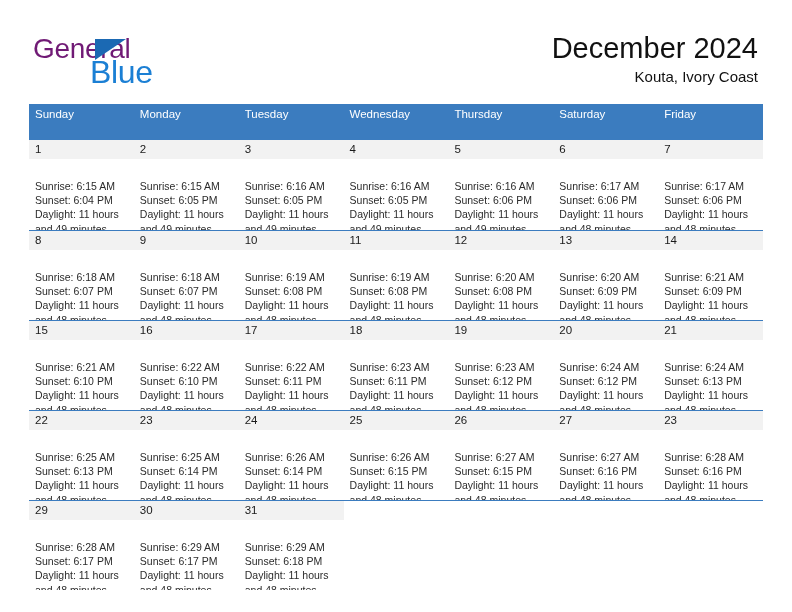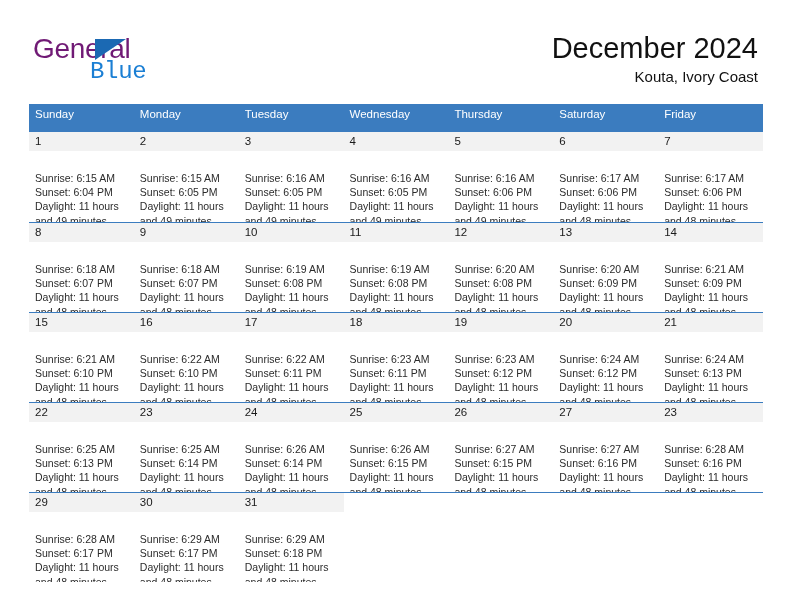--- a/index.html
+++ b/index.html
@@ -55,24 +55,24 @@
     top: 3px;
     width: 0;
     height: 0;
     border-left: 31px solid #1b69b3;
     border-bottom: 21px solid transparent;
   }
   .logo-blue {
     position: absolute;
     left: 57px;
     top: 23px;
-    font-size: 24px;
+    font-size: 32px;
     letter-spacing: -0.3px;
     color: #1b7fd4;
-    font-family: Liberation Mono, monospace;
+    font-family: Liberation Sans, sans-serif;
     font-weight: 400;
     line-height: 26px;
   }
 
   .title-block {
     position: absolute;
     right: 34px;
     top: 30px;
     text-align: right;
   }
@@ -95,21 +95,21 @@
   .calendar {
     position: absolute;
     left: 29px;
     top: 104px;
     width: 734px;
   }
 
   .weekdays {
     display: flex;
     background: #3b7cbf;
-    height: 28px;
+    height: 36px;
   }
   .weekday {
     flex: 1 1 0;
     color: #ffffff;
     font-size: 11.5px;
     line-height: 20px;
     padding-left: 6px;
     box-sizing: border-box;
     white-space: nowrap;
     overflow: hidden;

